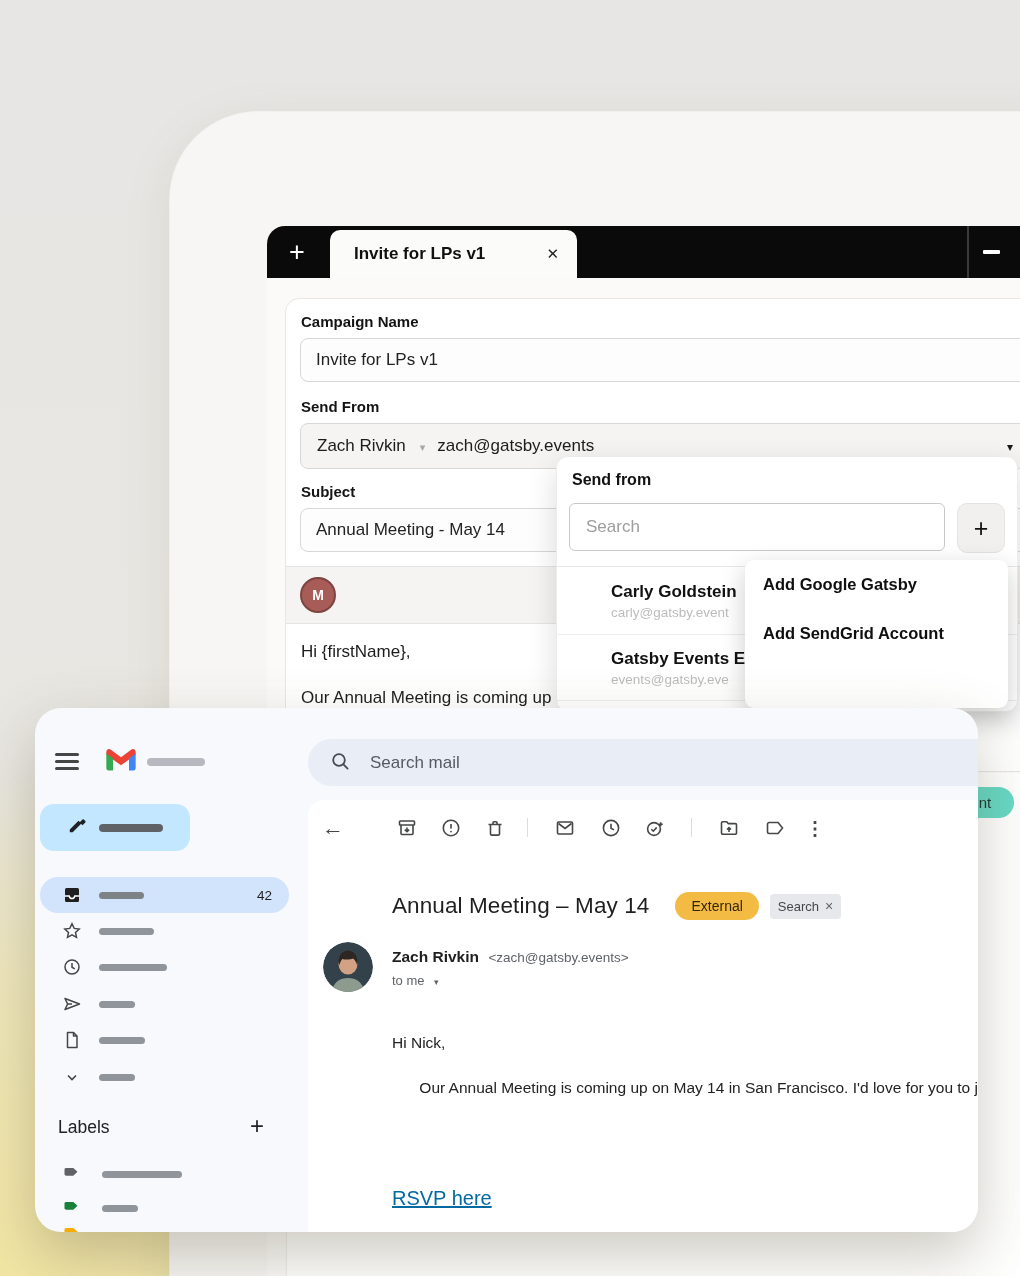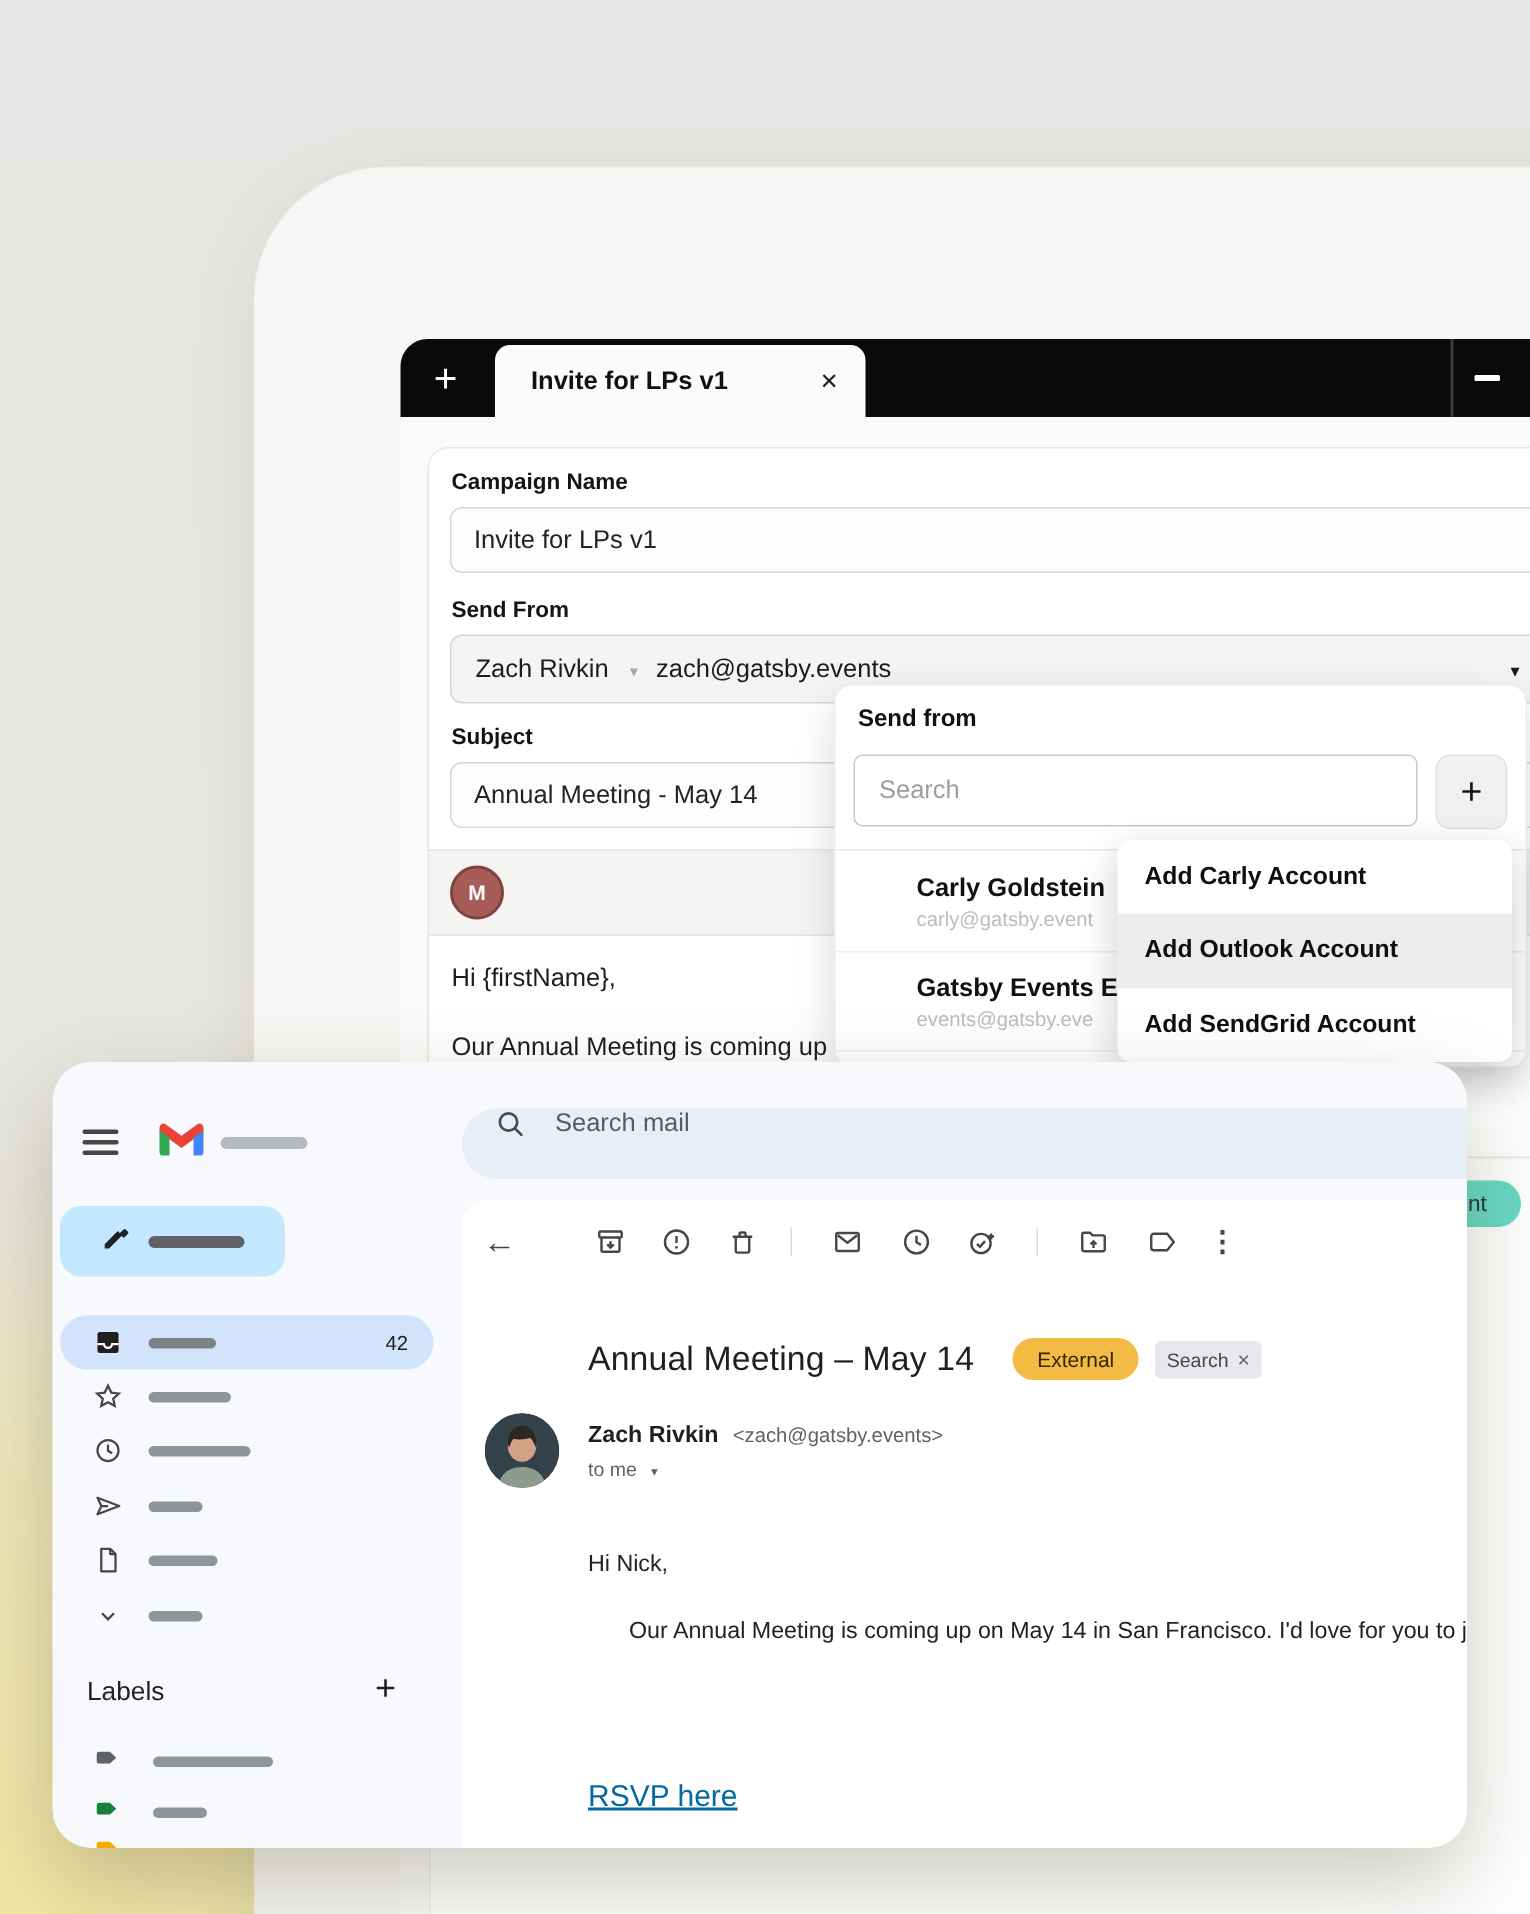--- a/index.html
+++ b/index.html
@@ -75,21 +75,21 @@
 
   
   .gmail{left:35px;top:708px;width:943px;height:524px;background:#f7f9fc;border-radius:26px;overflow:hidden;
     box-shadow:0 24px 60px rgba(85,78,50,.3);}
   .g{position:absolute;}
   .hamburger{width:24px;height:2.6px;background:#444746;border-radius:2px;position:relative;}
   .hamburger::before,.hamburger::after{content:"";position:absolute;left:0;width:24px;height:2.6px;background:#444746;border-radius:2px;}
   .hamburger::before{top:-7px;}.hamburger::after{top:7px;}
   .skel{height:8px;border-radius:5px;background:#9ba1a6;}
   .gsearch{left:273px;top:31px;width:670px;height:47px;background:#e9eef6;border-radius:24px 0 0 24px;
-    display:flex;align-items:flex-start;padding-left:22px;box-sizing:border-box;gap:20px;}
+    display:flex;align-items:center;padding-left:22px;box-sizing:border-box;gap:20px;}
   .gsearch .ph{font-size:17px;color:#555b61;}
   .compose{left:5px;top:96px;width:150px;height:47px;border-radius:14px;background:#c2e7ff;
     display:flex;align-items:center;justify-content:center;gap:13px;}
   .maincard{left:273px;top:92px;width:670px;height:432px;background:#fff;border-radius:16px 0 0 0;}
   .tico{position:absolute;top:108px;width:24px;height:24px;display:flex;align-items:center;justify-content:center;color:#444746;}
   .tdiv{position:absolute;top:110px;width:1px;height:19px;background:#dadce0;}
   .subjrow{left:357px;top:184px;display:flex;align-items:center;gap:0;}
   .subj{font-size:22.5px;color:#1f1f1f;letter-spacing:.1px;}
   .extpill{margin-left:26px;height:28px;padding:0 16px;border-radius:14px;background:#f4bb44;color:#332605;
     font-size:14px;display:flex;align-items:center;}
@@ -168,22 +168,21 @@
       <div class="cn">Carly Goldstein</div>
       <div class="ce">carly@gatsby.event</div>
     </div>
     <div class="contact" style="top:178px;height:66px;">
       <div class="cn">Gatsby Events Er</div>
       <div class="ce">events@gatsby.eve</div>
     </div>
   </div>
 
   <div class="abs menu">
-    <div class="mi">Add Carly Account</div>
-    <div class="mi hl">Add Outlook Account</div>
+    <div class="mi">Add Google Gatsby</div>
     <div class="mi">Add SendGrid Account</div>
   </div>
 
   <div class="abs status-pill">nt</div>
 
   <div class="abs gmail">
 
     <div class="g" style="left:20px;top:52px;">
         <div class="hamburger"></div>
       </div>

